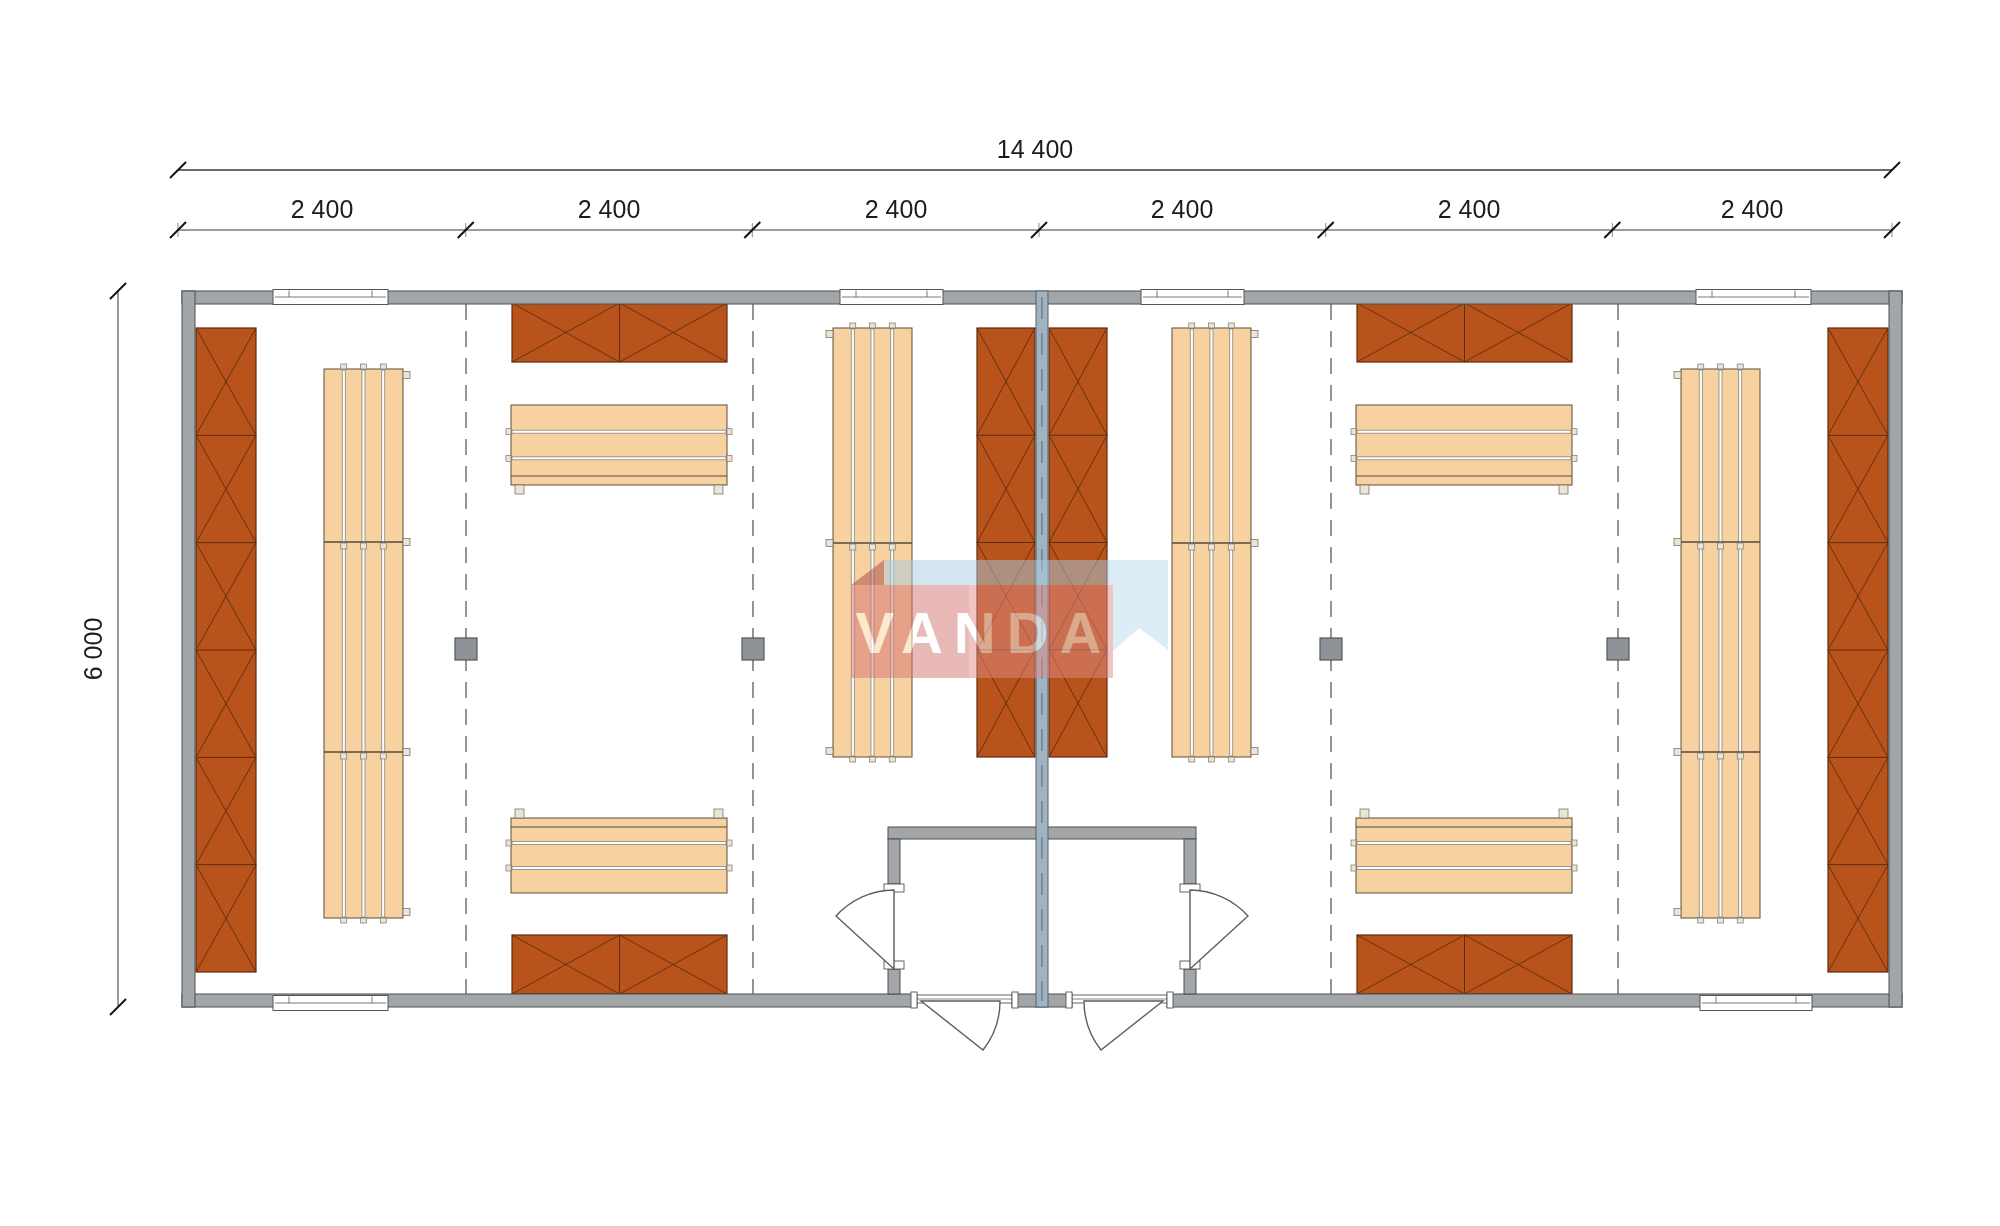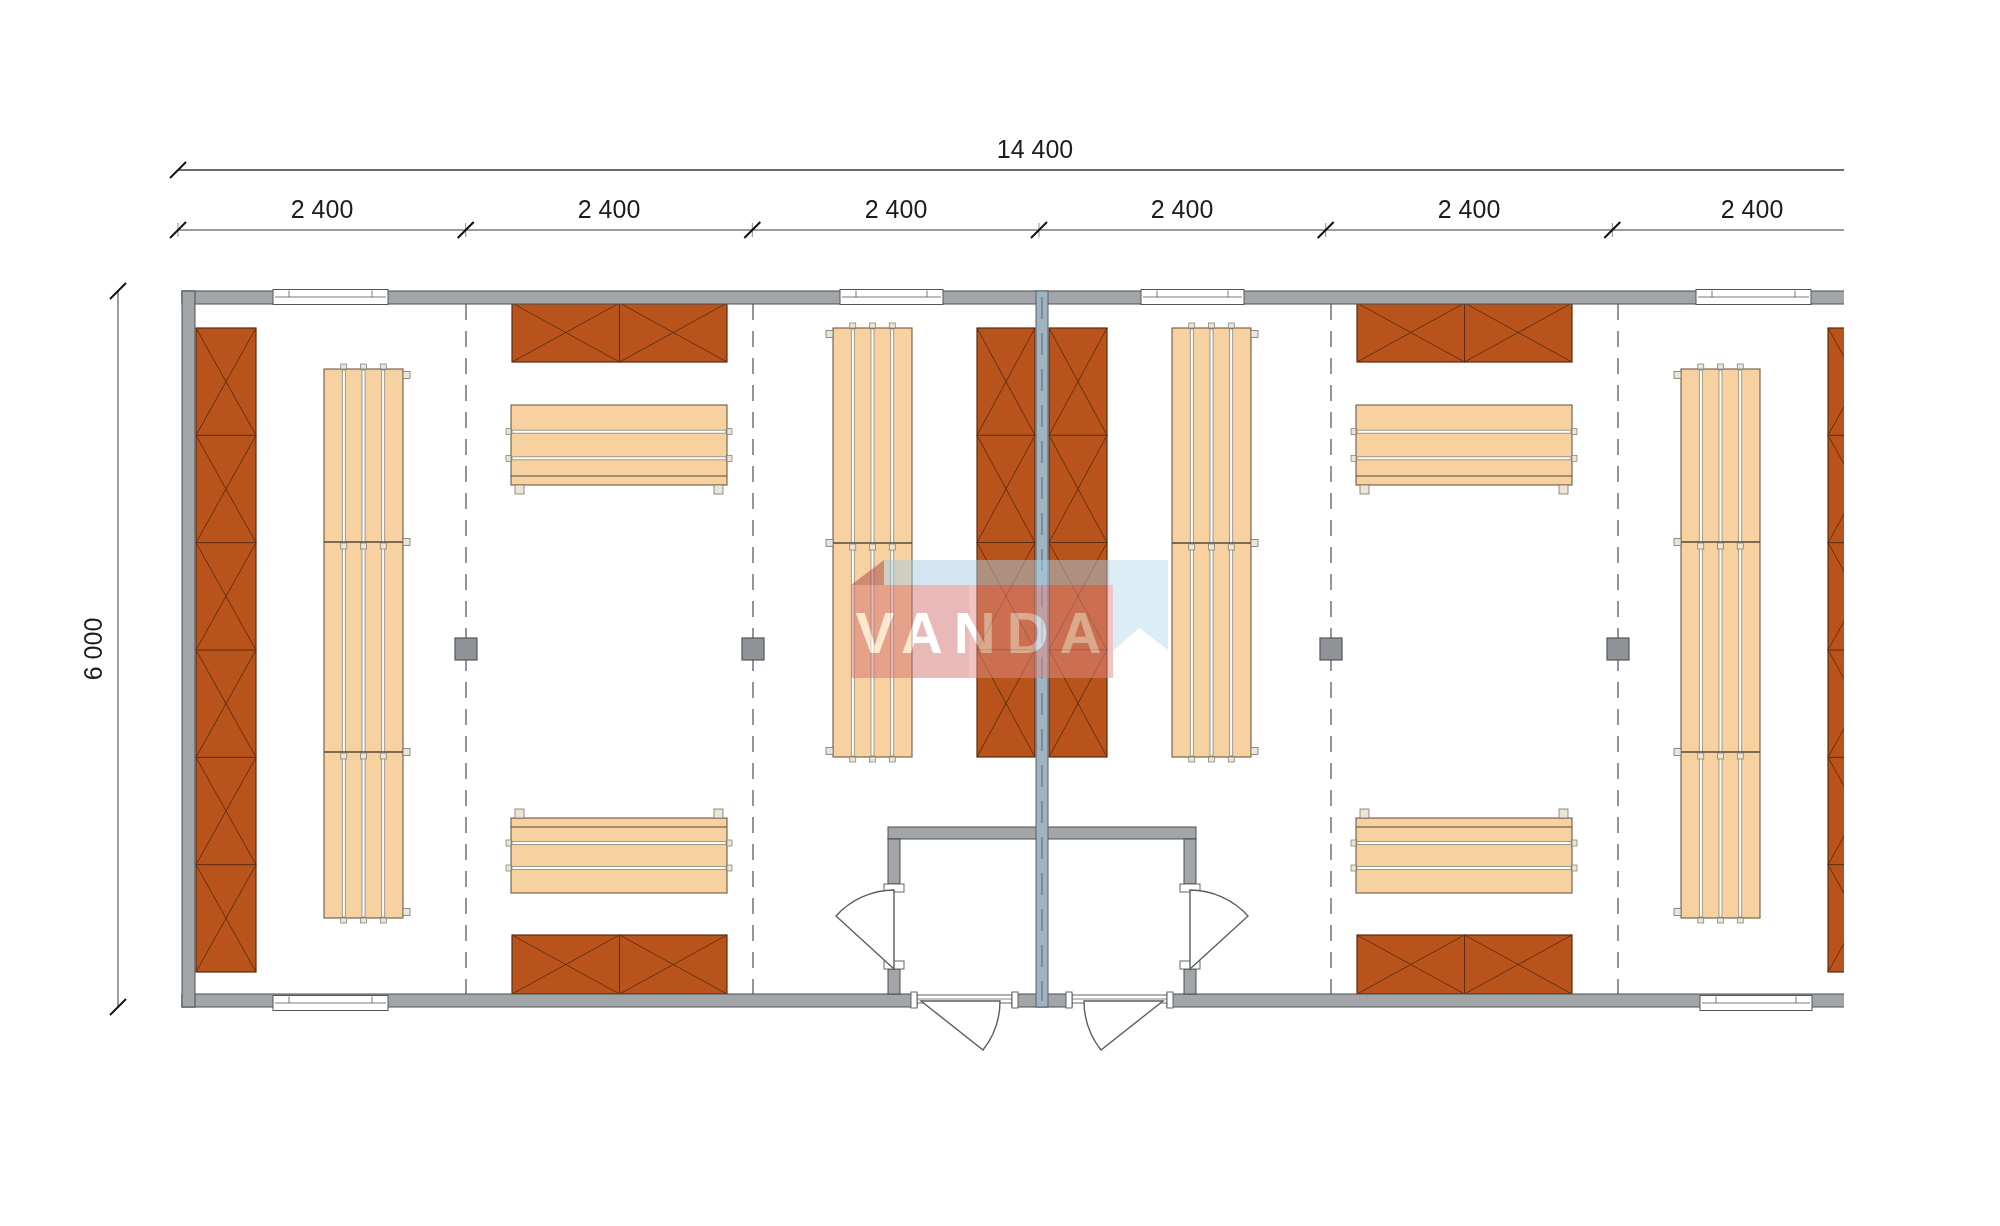--- a/index.html
+++ b/index.html
@@ -1,16 +1,16 @@
 <!DOCTYPE html>
 <html><head>
 <meta charset="utf-8">
 <style>
   html,body{margin:0;padding:0;background:#ffffff;}
-  .stage{position:relative;width:1844px;height:1226px;background:#ffffff;overflow:hidden;
+  .stage{position:relative;width:2000px;height:1226px;background:#ffffff;overflow:hidden;
          font-family:"Liberation Sans", sans-serif;}
   svg{display:block;}
   text{font-family:"Liberation Sans", sans-serif;}
 </style>
 </head>
 <body>
 
 <div class="stage">
   <svg id="plan" width="2000" height="1226" viewBox="0 0 2000 1226">
       <g>

